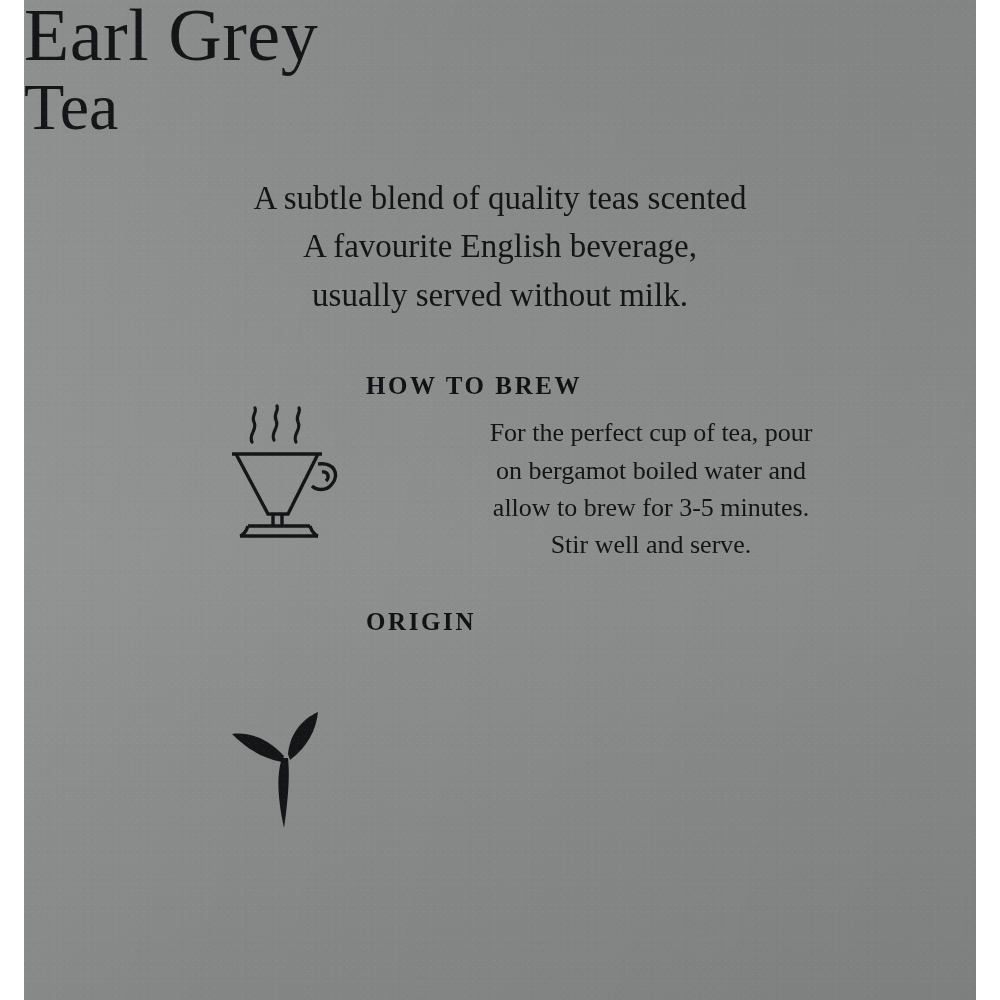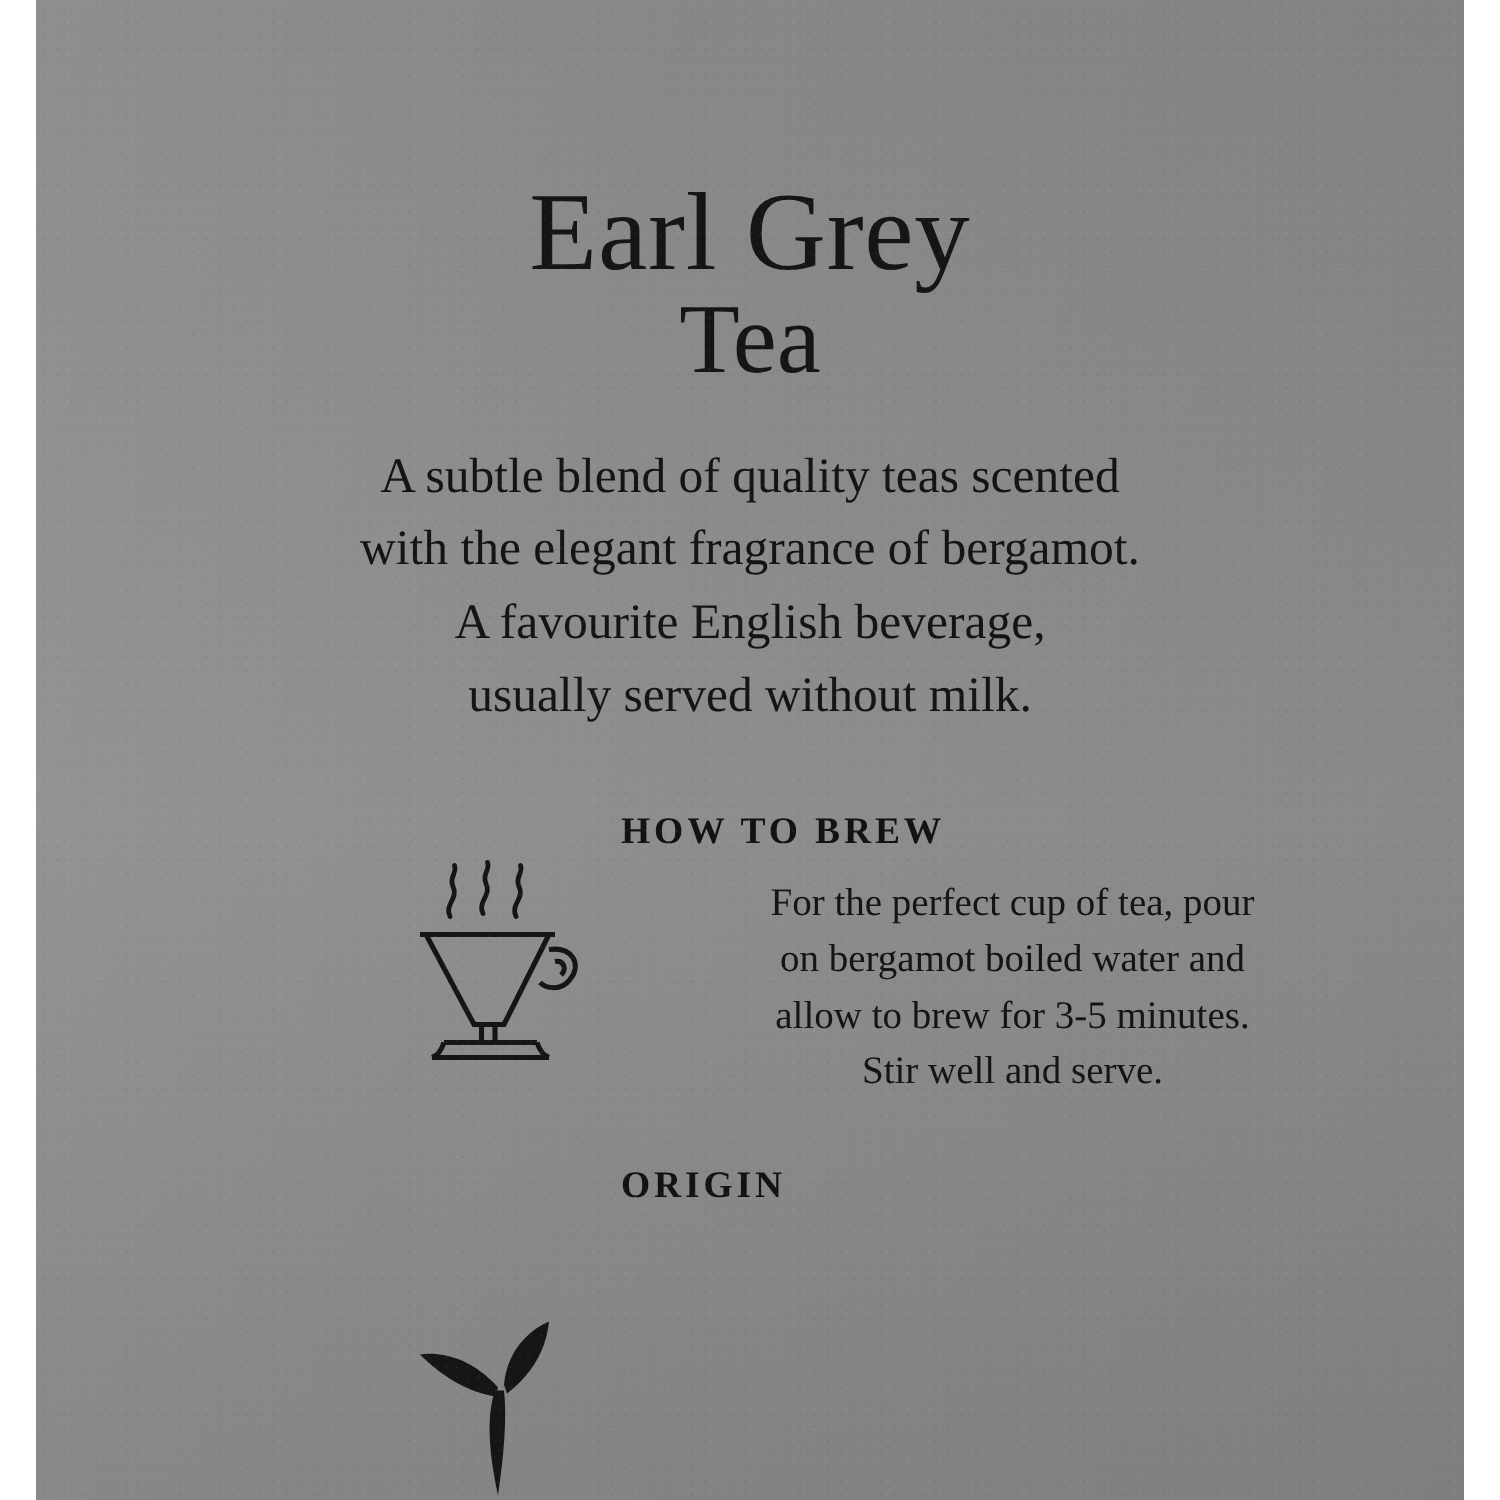--- a/index.html
+++ b/index.html
@@ -19,23 +19,21 @@
     height: 1000px;
     background: #8a8c8b;
     background-image:
       linear-gradient(105deg, rgba(255,255,255,0.06) 0%, rgba(255,255,255,0.00) 38%, rgba(0,0,0,0.05) 100%),
       linear-gradient(0deg, rgba(0,0,0,0.045) 0%, rgba(255,255,255,0.03) 45%, rgba(0,0,0,0.03) 100%);
     overflow: hidden;
     color: #111213;
   }
 
   .title-block {
-    text-align: center;
-    padding-top: 72px;
-    margin-top: 48px;
+    text-align: left;
   }
 
   .title-line1 {
     font-size: 74px;
     line-height: 0.96;
     letter-spacing: 0.5px;
     font-weight: 400;
     color: #141516;
   }
 
@@ -54,21 +52,20 @@
     line-height: 1.48;
     color: #131415;
     padding: 0 116px;
   }
   .description div { white-space: nowrap; }
 
   .sections {
     margin-top: 48px;
     padding-left: 176px;
     padding-right: 40px;
-    margin-left: 48px;
   }
 
   .section {
     position: relative;
     display: flex;
     align-items: flex-start;
   }
 
   .section + .section { margin-top: 40px; }
 
@@ -117,21 +114,20 @@
 
 <div id="package-label">
 
   <div class="title-block">
     <div class="title-line1">Earl Grey</div>
     <div class="title-line2">Tea</div>
   </div>
 
   <div class="description">
     <div>A subtle blend of quality teas scented</div>
-    <div>with the elegant fragrance of bergamot.</div>
     <div>A favourite English beverage,</div>
     <div>usually served without milk.</div>
   </div>
 
   <div class="sections">
 
     <div class="section">
       <div class="section-icon icon-brew">
         <svg width="130" height="150" viewBox="0 0 130 150" aria-hidden="true">
           <g fill="none" stroke="#141516" stroke-width="3.2" stroke-linecap="round">

